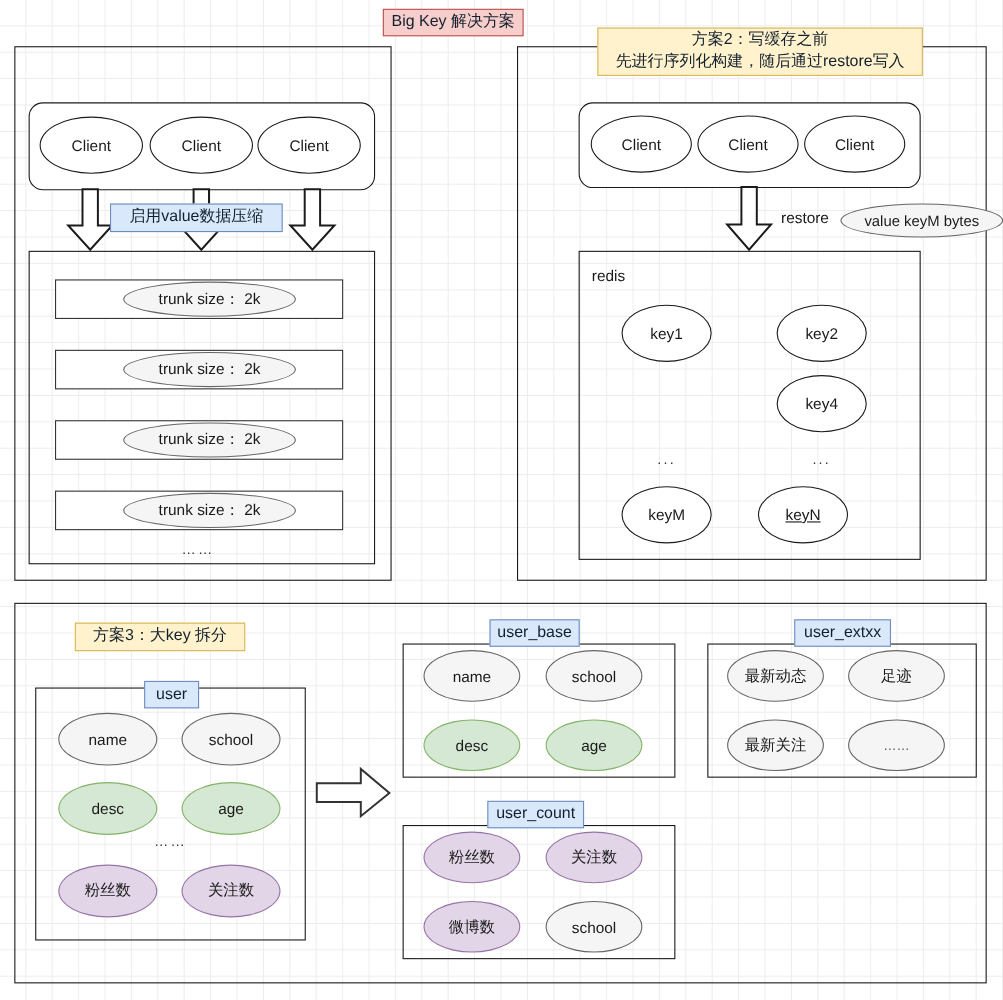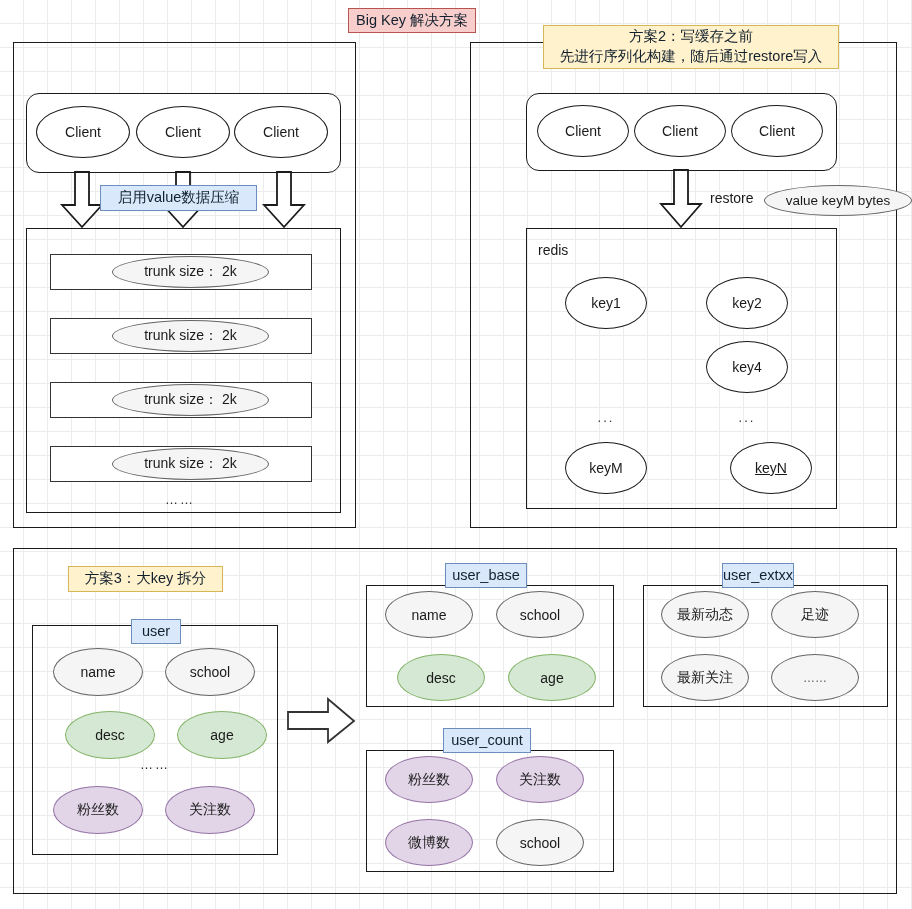--- a/index.html
+++ b/index.html
@@ -38,21 +38,21 @@
   .round-box{border:1.7px solid #1b1b1b;border-radius:13px;background:#fff;}
 
   
   .ell{
     display:flex;align-items:center;justify-content:center;
     border-radius:50%;text-align:center;
     font-size:14px;color:#1a1a1a;box-sizing:border-box;
   }
   .ell-white{background:#ffffff;border:1.6px solid #1b1b1b;text-align:center;}
   .ell-gray{background:#f5f5f5;border:1.4px solid #666666;}
-  .ell-green{background:#d5e8d4;border:1.4px solid #82b366;margin-left:12px;}
+  .ell-green{background:#d5e8d4;border:1.4px solid #82b366;}
   .ell-purple{background:#e1d5e7;border:1.4px solid #9673a6;}
 
   .rect-inner{border:1.5px solid #333333;background:#ffffff;}
 
   .plain{font-size:14px;color:#1a1a1a;white-space:nowrap;}
   .dots{font-size:13px;color:#333;letter-spacing:2px;text-align:center;}
 
   .arrow-svg{display:block;overflow:visible;}
 </style>
 </head>
@@ -173,21 +173,21 @@
   <div class="abs dots" style="left:566px;top:410px;width:80px;">
     <span>...</span>
   </div>
   <div class="abs dots" style="left:707px;top:410px;width:80px;">
     <span>...</span>
   </div>
 
   <div class="abs ell ell-white" style="left:565px;top:442px;width:82px;height:52px;">
     <span>keyM</span>
   </div>
-  <div class="abs ell ell-white" style="left:730px;top:442px;width:82px;height:52px;text-decoration:underline;">
+  <div class="abs ell ell-white" style="left:689px;top:442px;width:82px;height:52px;text-decoration:underline;">
     <span>keyN</span>
   </div>
 
   <div class="abs panel" style="left:13px;top:548px;width:884px;height:346px;"></div>
 
   <div class="abs chip chip-yellow" style="left:68px;top:566px;width:155px;height:26px;">
     <span>方案3：大key 拆分</span>
   </div>
 
   <div class="abs panel" style="left:32px;top:625px;width:246px;height:230px;border-width:1.5px;"></div>
@@ -236,21 +236,21 @@
     <span>school</span>
   </div>
   <div class="abs ell ell-green" style="left:385px;top:654px;width:88px;height:47px;">
     <span>desc</span>
   </div>
   <div class="abs ell ell-green" style="left:496px;top:654px;width:88px;height:47px;">
     <span>age</span>
   </div>
 
   <div class="abs panel" style="left:643px;top:585px;width:245px;height:122px;border-width:1.5px;"></div>
-  <div class="abs chip chip-blue" style="left:722px;top:563px;width:72px;height:25px;">
+  <div class="abs chip chip-blue" style="left:722px;top:563px;width:88px;height:25px;">
     <span>user_extxx</span>
   </div>
   <div class="abs ell ell-gray" style="left:661px;top:591px;width:88px;height:47px;">
     <span>最新动态</span>
   </div>
   <div class="abs ell ell-gray" style="left:661px;top:654px;width:88px;height:47px;">
     <span>最新关注</span>
   </div>
   <div class="abs ell ell-gray" style="left:771px;top:591px;width:88px;height:47px;">
     <span>足迹</span>

